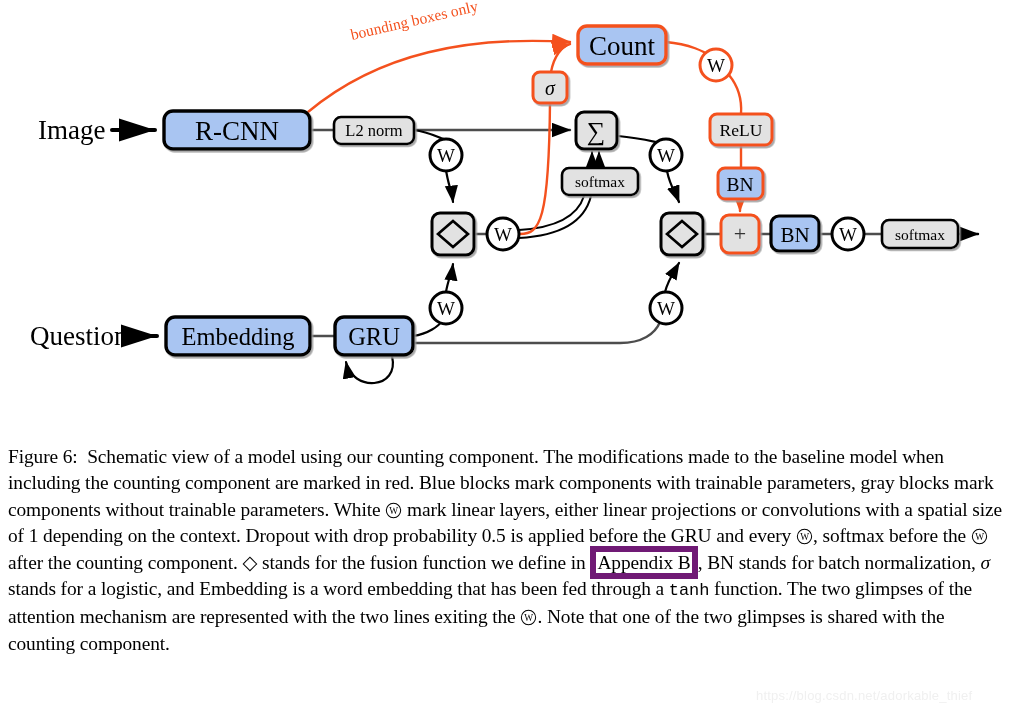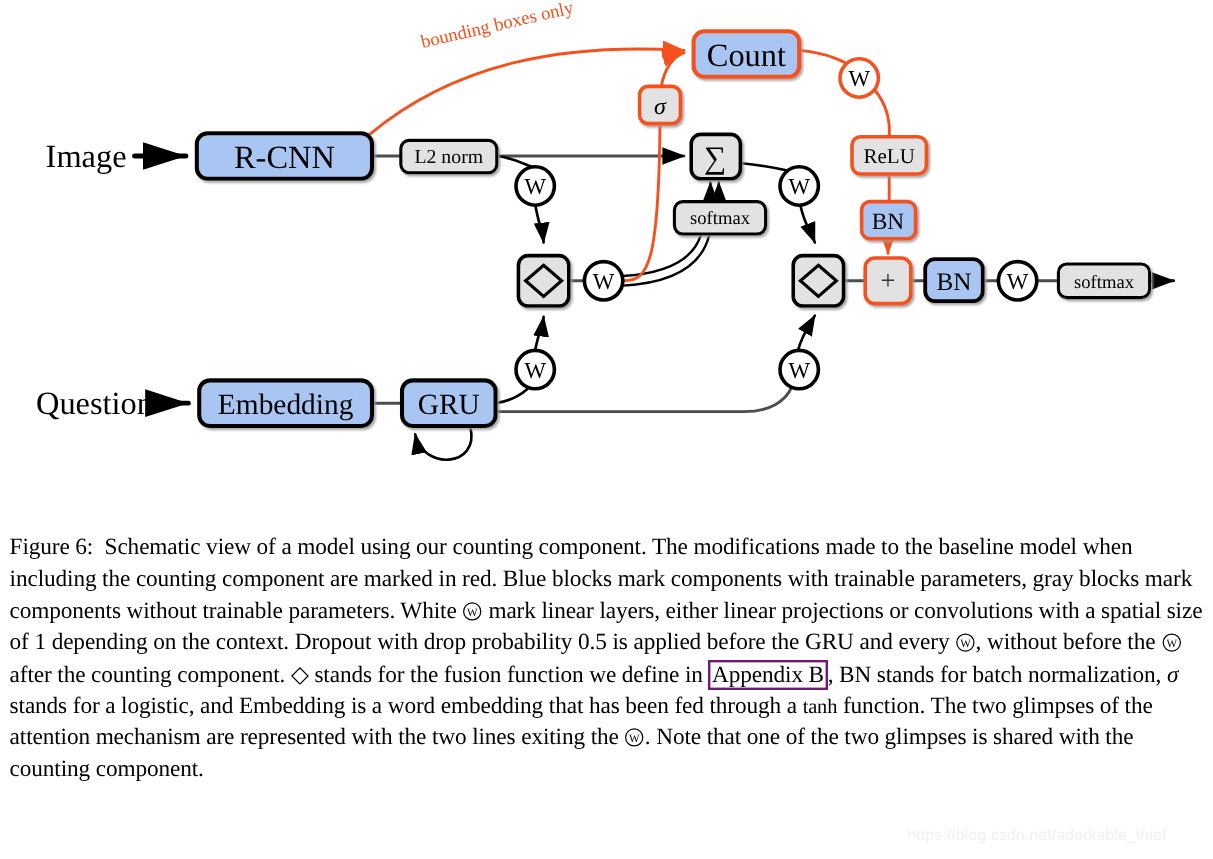--- a/index.html
+++ b/index.html
@@ -32,26 +32,26 @@
     top: 444px;
     width: 996px;
     font-family: "Liberation Serif", serif;
     font-size: 19.4px;
     line-height: 26.4px;
     color: #000000;
     text-align: left;
     letter-spacing: -0.1px;
   }
   #caption .appendix-link {
-    border: 2px solid #701a75;
+    border: 6px solid #701a75;
     padding: 0 1px;
     margin-top: 24px;
   }
   #caption .tanh {
-    font-family: Liberation Serif, serif;
+    font-family: Liberation Mono, monospace;
     font-size: 17px;
   }
   #caption .sigma-sym {
     font-family: "Liberation Serif", serif;
     font-style: italic;
   }
   .wglyph {
     display: inline-block;
     position: relative;
     width: 17px;
@@ -287,21 +287,21 @@
       </g>
     </g>
   </svg>
 
   <div id="caption"><span>Figure 6:</span>&nbsp; <span>Schematic view of a model using our counting component. The modifications made to the baseline model when including the counting component are marked in red. Blue blocks mark components with trainable parameters, gray blocks mark components without trainable parameters. White </span><span class="wglyph"><svg viewBox="0 0 20 20" width="17" height="17">
           <circle cx="10" cy="10" r="8.4" fill="none" stroke="#000" stroke-width="1.2"></circle>
           <text x="10" y="14.6" text-anchor="middle" font-family="'Liberation Serif', serif" font-size="11" fill="#000">W</text>
         </svg></span><span> mark linear layers, either linear projections or convolutions with a spatial size of 1 depending on the context. Dropout with drop probability 0.5 is applied before the GRU and every </span><span class="wglyph"><svg viewBox="0 0 20 20" width="17" height="17">
           <circle cx="10" cy="10" r="8.4" fill="none" stroke="#000" stroke-width="1.2"></circle>
           <text x="10" y="14.6" text-anchor="middle" font-family="'Liberation Serif', serif" font-size="11" fill="#000">W</text>
-        </svg></span><span>, without before the </span><span class="wglyph"><svg viewBox="0 0 20 20" width="17" height="17">
+        </svg></span><span>, softmax before the </span><span class="wglyph"><svg viewBox="0 0 20 20" width="17" height="17">
           <circle cx="10" cy="10" r="8.4" fill="none" stroke="#000" stroke-width="1.2"></circle>
           <text x="10" y="14.6" text-anchor="middle" font-family="'Liberation Serif', serif" font-size="11" fill="#000">W</text>
         </svg></span><span> after the counting component. ◇ stands for the fusion function we define in </span><span class="appendix-link">Appendix B</span><span>, BN stands for batch normalization, </span><span class="sigma-sym">σ</span><span> stands for a logistic, and Embedding is a word embedding that has been fed through a </span><span class="tanh">tanh</span><span> function. The two glimpses of the attention mechanism are represented with the two lines exiting the </span><span class="wglyph"><svg viewBox="0 0 20 20" width="17" height="17">
           <circle cx="10" cy="10" r="8.4" fill="none" stroke="#000" stroke-width="1.2"></circle>
           <text x="10" y="14.6" text-anchor="middle" font-family="'Liberation Serif', serif" font-size="11" fill="#000">W</text>
         </svg></span><span>. Note that one of the two glimpses is shared with the counting component.</span></div>
 
   <div id="watermark">https://blog.csdn.net/adorkable_thief</div>
 </div>
 

